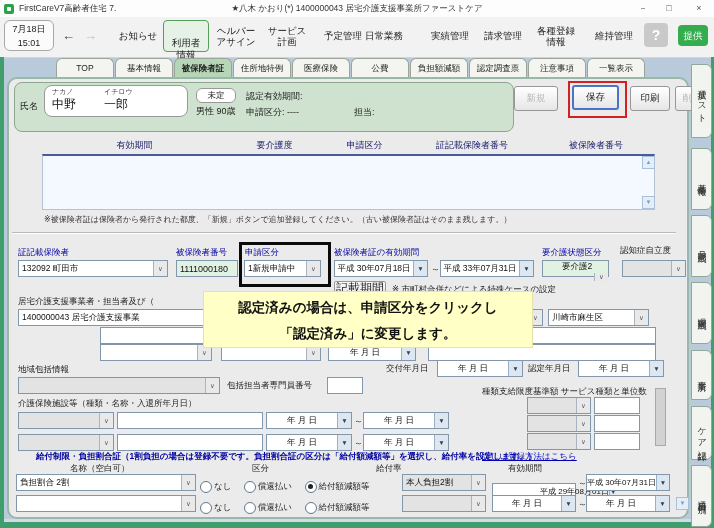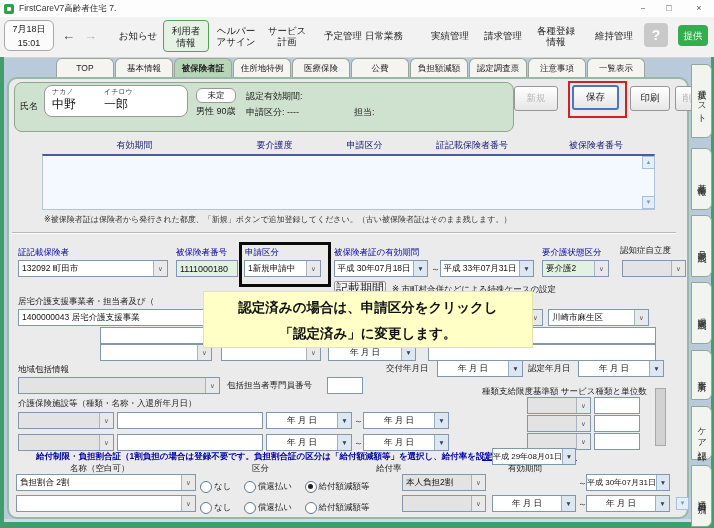--- a/index.html
+++ b/index.html
@@ -8,21 +8,21 @@
   
   .titlebar{position:absolute;left:0;top:0;width:714px;height:17px;background:#fdfdfd;border-bottom:1px solid #e0e0e0;display:flex;align-items:center;font-size:8.5px;color:#333;}
   .appicon{width:10px;height:10px;background:#2aa24a;border-radius:2px;margin:0 5px 0 4px;position:relative;}
   .appicon::after{content:"";position:absolute;left:3px;top:3px;width:4px;height:4px;background:#fff;border-radius:1px;}
   .tb-center{position:absolute;left:0;width:714px;text-align:center;pointer-events:none;}
   .tb-ctl{position:absolute;top:0;height:17px;width:18px;text-align:center;line-height:17px;font-size:9px;color:#555;}
   .navbar{position:absolute;left:0;top:17px;width:714px;height:40px;background:#f2f2f2;border-bottom:1px solid #d5d5d5;}
   .datebox{position:absolute;left:4px;top:3px;width:50px;height:31px;border:1px solid #a8a8a8;border-radius:6px;background:#fbfbfb;text-align:center;font-size:9px;color:#222;line-height:1.6;padding-top:1px;box-sizing:border-box;}
   .nava{position:absolute;top:11px;font-size:13px;}
   .navitem{position:absolute;font-size:9.5px;color:#222;text-align:center;line-height:1.15;}
-  .navsel{position:absolute;left:163px;top:3px;width:46px;height:32px;border:1.5px solid #58a05a;background:#e6f2e6;border-radius:4px;font-size:9.5px;color:#222;text-align:center;line-height:1.3;box-sizing:border-box;padding-top:4px;}
+  .navsel{position:absolute;left:163px;top:3px;width:46px;height:32px;border:1.5px solid #58a05a;background:#e6f2e6;border-radius:4px;font-size:9.5px;color:#222;text-align:center;line-height:1.3;box-sizing:border-box;padding-top:16px;}
   .helpbtn{position:absolute;left:644px;top:6px;width:24px;height:24px;background:#c9c9c9;border-radius:4px;color:#fff;font-weight:bold;font-size:14px;text-align:center;line-height:24px;}
   .provbtn{position:absolute;left:678px;top:8px;width:30px;height:21px;background:#35ad4e;border-radius:4px;color:#fff;font-size:9.5px;text-align:center;line-height:21px;}
   .pre{white-space:pre-line;}
   
   .edgeL{position:absolute;left:0;top:57px;width:4px;height:471px;background:#3f9e6b;}
   .edgeR{position:absolute;left:711px;top:57px;width:3px;height:471px;background:#3f9e6b;}
   .edgeB{position:absolute;left:0;top:522px;width:714px;height:6px;background:#3f9e6b;}
   
   .tab{position:absolute;top:58px;height:19px;width:58px;background:#f4f4f0;border:1px solid #9aa49a;border-bottom:none;border-radius:6px 6px 0 0;font-size:8.5px;color:#222;text-align:center;line-height:19px;box-sizing:border-box;}
   .tab.sel{background:#b7d6b7;font-weight:bold;}
@@ -43,21 +43,21 @@
   .thead div{text-align:center;}
   .tbody{position:absolute;left:42px;top:154px;width:613px;height:56px;background:#f3f9fe;border:1px solid #b4c2d4;border-top:2px solid #4a5a9a;box-sizing:border-box;}
   .scr{position:absolute;width:11px;height:11px;background:#e4eef8;border:1px solid #aac0d8;color:#7d9cc0;font-size:6px;text-align:center;line-height:11px;}
   .note{position:absolute;left:44px;top:214px;font-size:8px;color:#333;white-space:nowrap;}
   .groove{position:absolute;left:12px;top:232px;width:664px;height:0;border-top:1px solid #b8b8b8;border-bottom:1px solid #fff;}
   
   .lbl{position:absolute;font-size:8.5px;color:#0000a0;white-space:nowrap;}
   .lblk{position:absolute;font-size:8.5px;color:#222;white-space:nowrap;}
   .dd{position:absolute;height:17px;background:#fff;border:1px solid #8296ac;box-sizing:border-box;display:flex;align-items:center;font-size:8.5px;color:#111;padding-left:3px;}
   .dd .dda{margin-left:auto;width:13px;height:100%;background:#e9e9e9;border-left:1px solid #aab4c0;color:#556;font-size:6.5px;display:flex;align-items:center;justify-content:center;}
-  .dd.green{background:#e2f2e2;}
+  .dd.green{background:#e2f2e2;flex-direction:column;}
   .dd.dis{background:#e3e3e3;}
   .inp{position:absolute;height:17px;background:#fff;border:1px solid #8296ac;box-sizing:border-box;font-size:9px;color:#111;display:flex;align-items:center;padding-left:3px;}
   .inp.green{background:#e2f2e2;}
   .datef{position:absolute;height:17px;background:#fff;border:1px solid #8296ac;box-sizing:border-box;display:flex;align-items:center;font-size:8.5px;color:#111;}
   .datef .val{flex:1;text-align:center;white-space:nowrap;}
   .datef .dab{width:13px;height:100%;background:#dde7f2;border-left:1px solid #9ab0c6;color:#345;font-size:6.5px;display:flex;align-items:center;justify-content:center;}
   .tilde{position:absolute;font-size:9px;color:#222;}
   .blackbox{position:absolute;left:239px;top:242px;width:86px;height:39px;border:3px solid #0a0a0a;}
   .sbtn{position:absolute;height:15px;background:linear-gradient(#fcfcfc,#e2e2e2);border:1px solid #979797;border-radius:2px;font-size:12px;color:#222;display:flex;align-items:center;justify-content:center;box-sizing:border-box;}
   .tooltip{position:absolute;left:203px;top:291px;width:330px;height:57px;background:#ffffc6;border:1px solid #e4e4a8;z-index:50;font-size:13.5px;font-weight:bold;color:#111;text-align:center;line-height:26px;padding-top:3px;box-sizing:border-box;}
@@ -73,20 +73,21 @@
   .strip{position:absolute;left:4px;top:519px;width:707px;height:3px;background:#cfdce8;}
 </style>
 </head>
 <body>
 
 <div class="win">
 
   <div class="titlebar">
     <span class="appicon"></span>
     <span>FirstCareV7高齢者住宅 7.</span>
+    <span class="tb-center">★八木 かおり(*) 1400000043 居宅介護支援事業所ファーストケア</span>
   </div>
   <div class="tb-ctl" style="left:634px;">－</div>
   <div class="tb-ctl" style="left:660px;">□</div>
   <div class="tb-ctl" style="left:690px;">×</div>
 
   <div class="navbar">
     <div class="datebox">
       <div>7月18日</div>
       <div>15:01</div>
     </div>
@@ -295,21 +296,21 @@
   </div>
   <div class="radgrp" style="left:200px;top:477px;">
     <span class="rad"></span><span class="rlb">なし</span>
     <span class="rad" style="margin-left:8px;"></span><span class="rlb">償還払い</span>
     <span class="rad on" style="margin-left:8px;"></span><span class="rlb">給付額減額等</span>
   </div>
   <div class="dd dis" style="left:402px;top:474px;width:84px;">
     <span>本人負担2割</span>
     <span class="dda">∨</span>
   </div>
-  <div class="datef" style="left:492px;top:448px;width:84px;font-size:8px;">
+  <div class="datef" style="left:492px;top:483px;width:84px;font-size:8px;padding-left:47px;">
     <span class="val">平成 29年08月01日</span>
     <span class="dab">▼</span>
   </div>
   <div class="tilde" style="left:578px;top:477px;">～</div>
   <div class="datef" style="left:586px;top:474px;width:84px;font-size:8px;">
     <span class="val">平成 30年07月31日</span>
     <span class="dab">▼</span>
   </div>
 
   <div class="dd" style="left:16px;top:495px;width:180px;">

